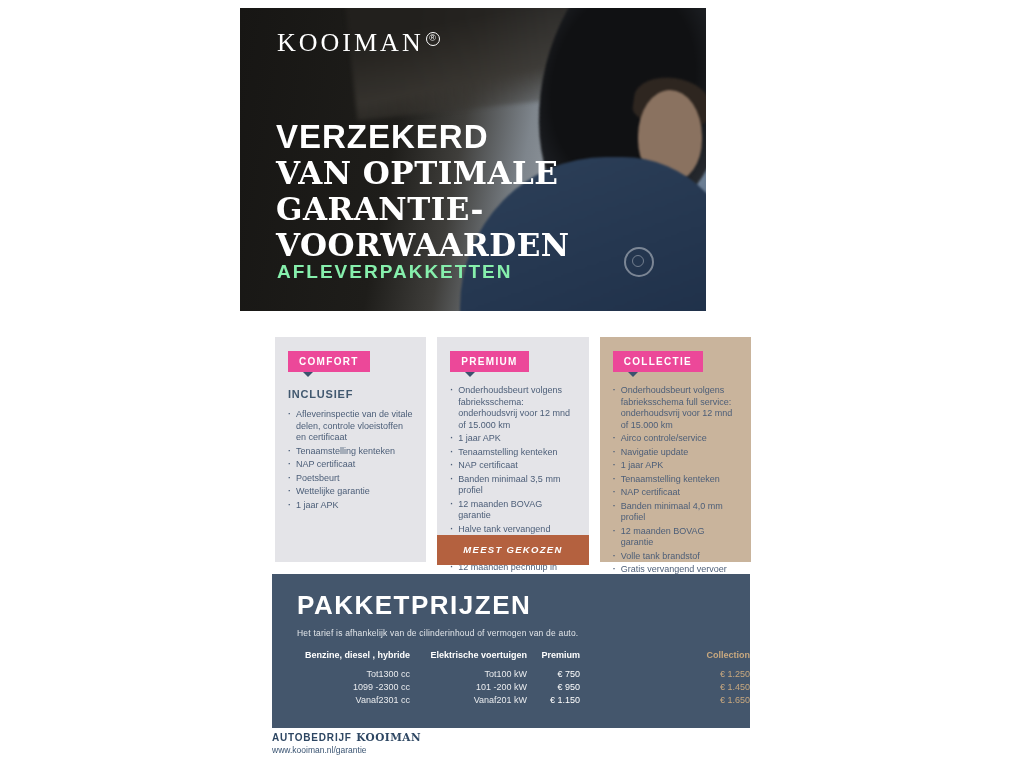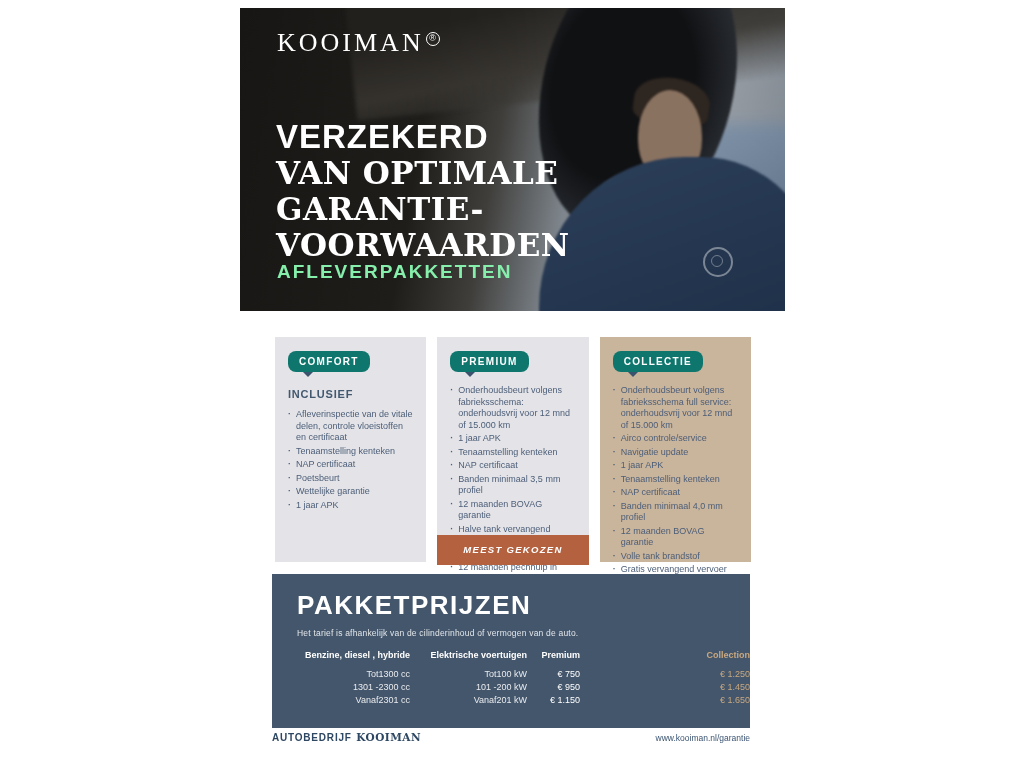--- a/index.html
+++ b/index.html
@@ -1,21 +1,21 @@
 <!DOCTYPE html>
 <html><head>
 <meta charset="utf-8">
 <style>
   html,body{margin:0;padding:0;background:#ffffff;}
   .canvas{position:relative;width:1024px;height:768px;background:#ffffff;overflow:hidden;
           font-family:"Liberation Sans",sans-serif;}
   .flyer{position:absolute;left:240px;top:8px;width:545px;height:752px;background:#ffffff;}
 
   
-  .hero{position:absolute;left:0;top:0;width:545px;height:303px;overflow:hidden;background:#23221f;}
+  .hero{position:absolute;left:0;top:0;width:466px;height:303px;overflow:hidden;background:#23221f;}
   .hero-bg{position:absolute;inset:0;
     background:linear-gradient(100deg,#171614 0%,#1e1d1a 34%,#3f3e3b 47%,#7e858c 60%,#a2a8ae 74%,#8f969e 88%,#7b838c 100%);}
   .shape-undercarriage{position:absolute;left:110px;top:-30px;width:440px;height:120px;
     background:linear-gradient(175deg,#23211e 25%,#383530 65%,rgba(60,58,52,0) 100%);
     transform:rotate(-6deg);opacity:.9;filter:blur(2px);}
   .shape-car{position:absolute;left:385px;top:115px;width:170px;height:100px;
     background:linear-gradient(#6585aa,#3f5f86);opacity:.45;border-radius:12px;filter:blur(7px);}
   .shape-tire{position:absolute;left:303px;top:-70px;width:190px;height:300px;border-radius:50%;
     background:radial-gradient(ellipse at 42% 50%,#101113 45%,#22252a 66%,#2e3237 80%,#3c4046 100%);
     transform:rotate(14deg);filter:blur(1px);}
@@ -42,22 +42,22 @@
   .t-sans{font-family:"Liberation Sans",sans-serif;font-weight:800;font-size:33px;line-height:37px;letter-spacing:1px;}
   .t-serif{font-family:"DejaVu Serif","Liberation Serif",serif;font-weight:700;font-size:31px;line-height:36px;letter-spacing:0.5px;}
   .hero-sub{position:absolute;left:37px;top:253px;z-index:10;color:#86efac;
     font-weight:800;font-size:19px;letter-spacing:2px;}
 
   
   .cards{position:absolute;left:35px;top:329px;width:476px;height:225px;display:flex;gap:11px;}
   .card{flex:1;padding:14px 13px;box-sizing:border-box;position:relative;}
   .card-gray{background:#e4e4e8;}
   .card-tan{background:#c9b49c;}
-  .badge{display:inline-block;position:relative;background:#0f766e;color:#ffffff;
-    font-weight:700;font-size:10px;line-height:1;letter-spacing:1.3px;padding:6px 11px 5px;border-radius:8px;}
+  .badge{display:inline-block;position:relative;background:#ec4899;color:#ffffff;
+    font-weight:700;font-size:10px;line-height:1;letter-spacing:1.3px;padding:6px 11px 5px;border-radius:0;}
   .badge::after{content:"";position:absolute;left:15px;bottom:-5px;width:0;height:0;
     border-left:5px solid transparent;border-right:5px solid transparent;border-top:5px solid #3c536e;}
   .inclusief{margin:16px 0 0;font-weight:700;font-size:11px;letter-spacing:0.8px;color:#41586f;}
   .card ul{margin:13px 0 0;padding:0;list-style:none;font-size:9px;line-height:11.5px;color:#4c5e78;}
   .card-comfort ul{margin-top:9px;}
   .card li{padding-left:8px;position:relative;margin-bottom:2px;}
   .card li::before{content:"\00B7";position:absolute;left:0;font-weight:700;}
   .premium-flag{position:absolute;left:0;bottom:-3px;width:100%;background:#b4613f;color:#ffffff;
     text-align:center;font-weight:700;font-size:9.5px;line-height:30px;letter-spacing:1.3px;font-style:italic;}
 
@@ -70,21 +70,21 @@
   .p-row{display:flex;line-height:13px;white-space:nowrap;text-align:right;}
   .p-head{font-weight:700;margin-bottom:6px;}
   .c1{width:113px;} .c2{width:117px;} .c3{width:53px;} .c4{flex:1;}
   .gold{color:#c8a87f;}
   .sub-a{display:inline-block;width:37px;}
   .p-val{color:#e9ebee;}
   .p-price{color:#ffffff;}
 
   
   .footer{position:absolute;left:32px;right:35px;top:719px;display:flex;justify-content:space-between;
-    align-items:baseline;color:#2e4763;}
+    align-items:baseline;color:#2e4763;flex-direction:column;}
   .brand-primary{font-weight:800;font-size:10px;letter-spacing:0.8px;}
   .brand-secondary{font-family:"DejaVu Serif","Liberation Serif",serif;font-weight:700;font-size:10.5px;letter-spacing:0.5px;}
   .footer-url{font-size:8.5px;color:#3a5472;}
 </style>
 </head>
 <body>
 
 <div class="canvas">
   <div class="flyer">
 
@@ -174,21 +174,21 @@
         </div>
 
         <div class="p-row">
           <div class="c1 p-val"><span class="sub-a">Tot</span><span>1300 cc</span></div>
           <div class="c2 p-val"><span class="sub-a">Tot</span><span>100 kW</span></div>
           <div class="c3 p-price">€ 750</div>
           <div class="c4 gold">€ 1.250</div>
         </div>
 
         <div class="p-row">
-          <div class="c1 p-val"><span class="sub-a">1301 -</span><span>2300 cc</span></div>
+          <div class="c1 p-val"><span class="sub-a">1099 -</span><span>2300 cc</span></div>
           <div class="c2 p-val"><span class="sub-a">101 -</span><span>200 kW</span></div>
           <div class="c3 p-price">€ 950</div>
           <div class="c4 gold">€ 1.450</div>
         </div>
 
         <div class="p-row">
           <div class="c1 p-val"><span class="sub-a">Vanaf</span><span>2301 cc</span></div>
           <div class="c2 p-val"><span class="sub-a">Vanaf</span><span>201 kW</span></div>
           <div class="c3 p-price">€ 1.150</div>
           <div class="c4 gold">€ 1.650</div>

